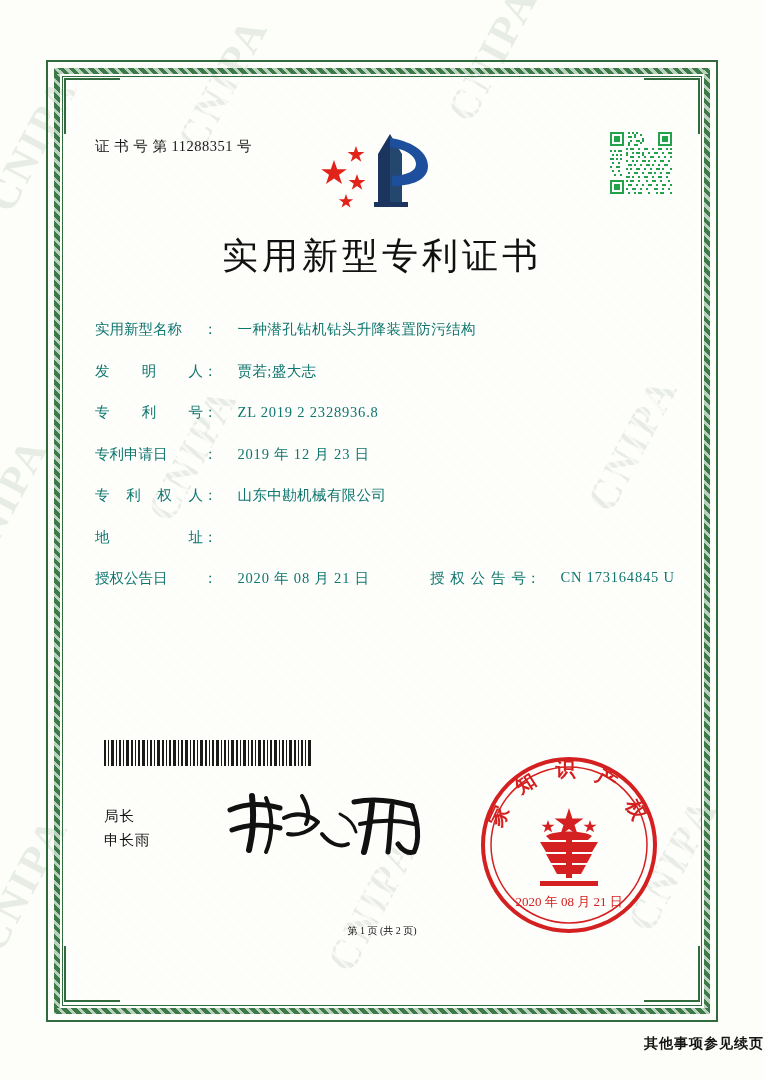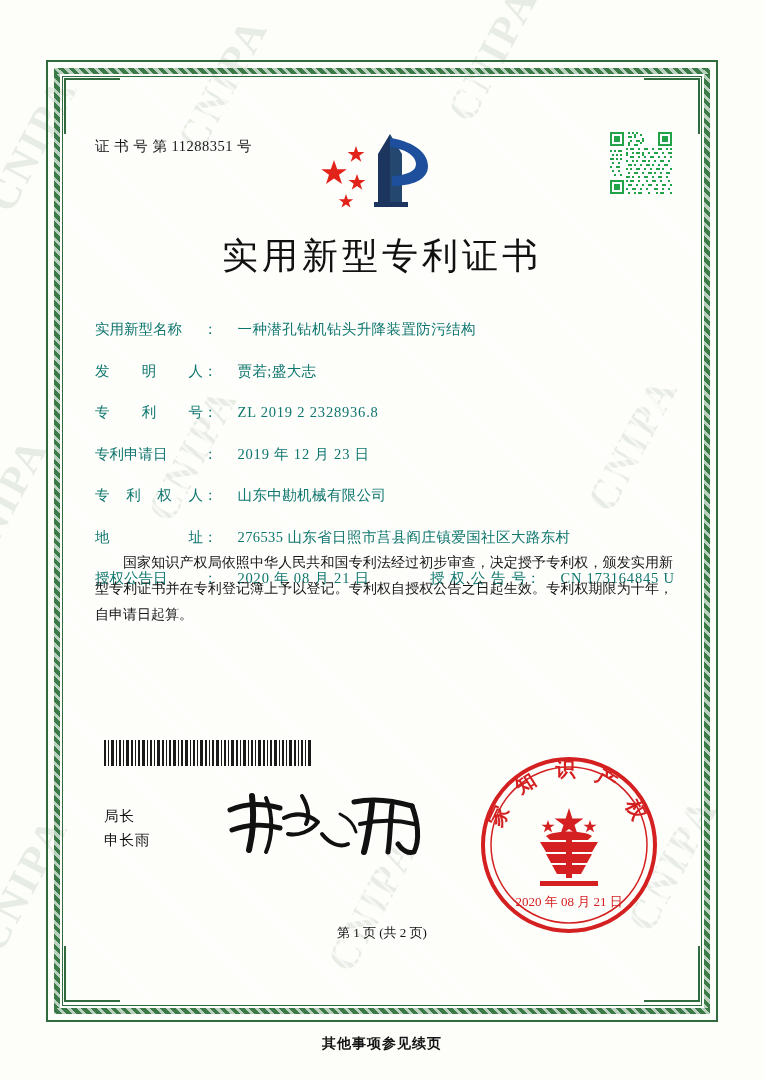--- a/index.html
+++ b/index.html
@@ -166,21 +166,21 @@
   }
   .lbl.spread {
     display: inline-flex;
     justify-content: space-between;
   }
   .lbl.spread > i { font-style: normal; }
   .colon { margin-right: 4px; }
   .val { letter-spacing: .4px; margin-left: 16px; }
   .val-num { letter-spacing: .8px; }
   .row-split { display: flex; }
-  .row-split .half { display: flex; align-items: center; }
+  .row-split .half { display: flex; align-items: flex-start; }
   .row-split .half2 { margin-left: 60px; }
   .row-split .lbl2 { width: 96px; display: inline-flex; justify-content: space-between; }
   .row-split .lbl2 > i { font-style: normal; }
 
   .para {
     position: absolute;
     left: 33px;
     top: 468px;
     width: 578px;
     font-size: 14px;
@@ -223,28 +223,28 @@
     top: 668px;
     width: 190px;
     height: 190px;
   }
 
   .page-no {
     position: absolute;
     left: 0; right: 0;
     top: 842px;
     text-align: center;
-    font-size: 13px;
+    font-size: 10px;
     color: #141414;
   }
   .footnote {
     position: absolute;
     left: 0; right: 0;
     top: 890px;
-    text-align: center;
+    text-align: right;
     font-size: 14px;
     font-weight: bold;
     letter-spacing: 1px;
     color: #141414;
   }
 </style>
 </head>
 <body>
 
 <div class="page">
@@ -477,21 +477,20 @@
         <span class="colon">：</span>
         <span class="val">山东中勘机械有限公司</span>
       </div>
 
       <div class="row">
         <span class="lbl spread">
             <i>地</i>
             <i>址</i>
           </span>
         <span class="colon">：</span>
-        <span class="val">276535 山东省日照市莒县阎庄镇爱国社区大路东村</span>
       </div>
 
       <div class="row row-split">
         <span class="half">
           <span class="lbl">授权公告日</span>
           <span class="colon">：</span>
           <span class="val val-num">2020 年 08 月 21 日</span>
         </span>
         <span class="half half2">
           <span class="lbl2">
@@ -502,21 +501,20 @@
               <i>号</i>
             </span>
           <span class="colon">：</span>
           <span class="val val-num">CN 173164845 U</span>
         </span>
       </div>
 
     </div>
 
     <div class="para">
-      <p>国家知识产权局依照中华人民共和国专利法经过初步审查，决定授予专利权，颁发实用新型专利证书并在专利登记簿上予以登记。专利权自授权公告之日起生效。专利权期限为十年，自申请日起算。</p>
     </div>
 
     <div class="barcode">
       <svg viewBox="0 0 210 26" width="210" height="26" shape-rendering="crispEdges">
         <rect width="210" height="26" fill="#fdfdfa"></rect>
         <g fill="#1a1a1a">
           <rect x="0" y="0" width="2" height="26"></rect>
             <rect x="4" y="0" width="1" height="26"></rect>
           <rect x="7" y="0" width="3" height="26"></rect>
             <rect x="12" y="0" width="1" height="26"></rect>

